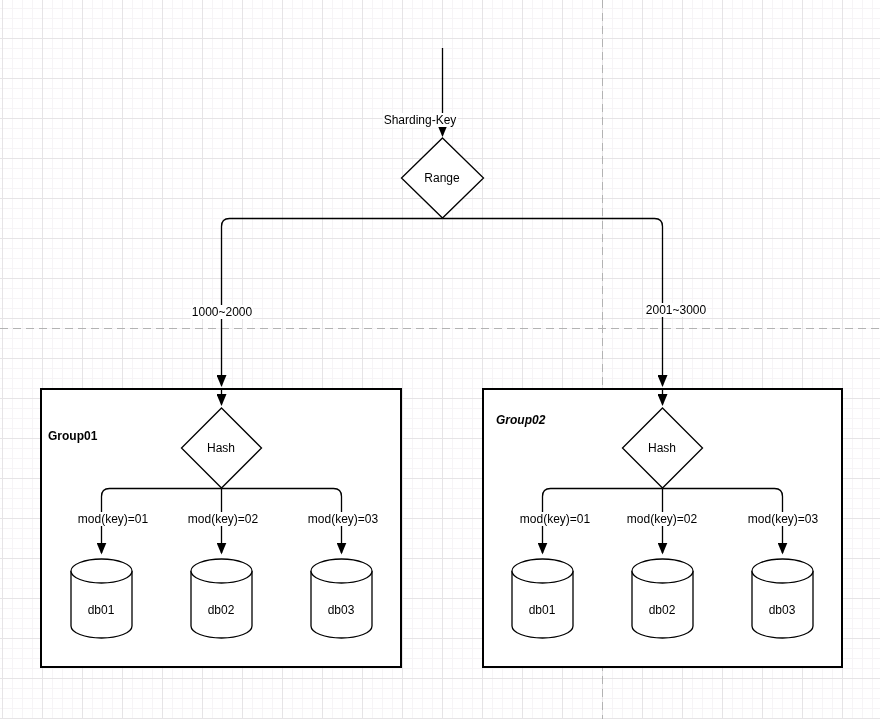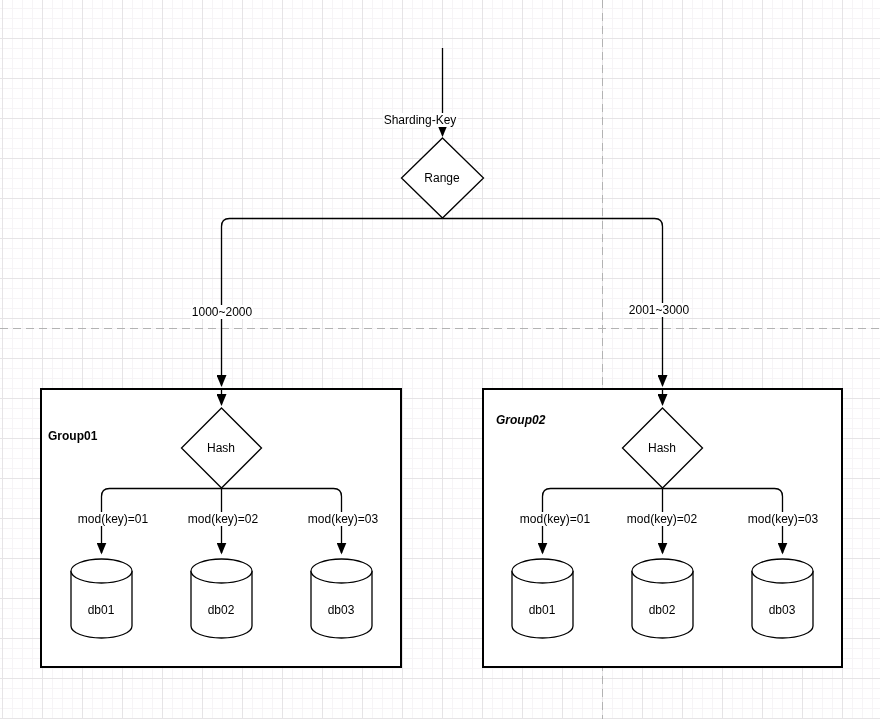--- a/index.html
+++ b/index.html
@@ -90,21 +90,21 @@
     <g>
       <path d="M752,571 L752,626 A30.5,12 0 0 0 813,626 L813,571" fill="#ffffff" stroke="#000000" stroke-width="1.3"></path>
       <ellipse cx="782.5" cy="571" rx="30.5" ry="12" fill="#ffffff" stroke="#000000" stroke-width="1.3"></ellipse>
     </g>
   </svg>
 
   <div class="lbl bg" style="left:420px; top:88px;margin-top:32px;">Sharding-Key</div>
   <div class="lbl" style="left:442px; top:178px;">Range</div>
 
   <div class="lbl bg" style="left:222px; top:312px;">1000~2000</div>
-  <div class="lbl bg" style="left:659px; top:310px;">2001~3000</div>
+  <div class="lbl bg" style="left:676px; top:310px;">2001~3000</div>
 
   <div class="lbl title" style="left:48px; top:420px;margin-top:16px;">Group01</div>
   <div class="lbl title" style="left:496px; top:420px;font-style:italic;">Group02</div>
 
   <div class="lbl" style="left:221px; top:448px;">Hash</div>
   <div class="lbl" style="left:662px; top:448px;">Hash</div>
 
   <div class="lbl bg" style="left:113px; top:519px;">mod(key)=01</div>
   <div class="lbl bg" style="left:223px; top:519px;">mod(key)=02</div>
   <div class="lbl bg" style="left:343px; top:519px;">mod(key)=03</div>

